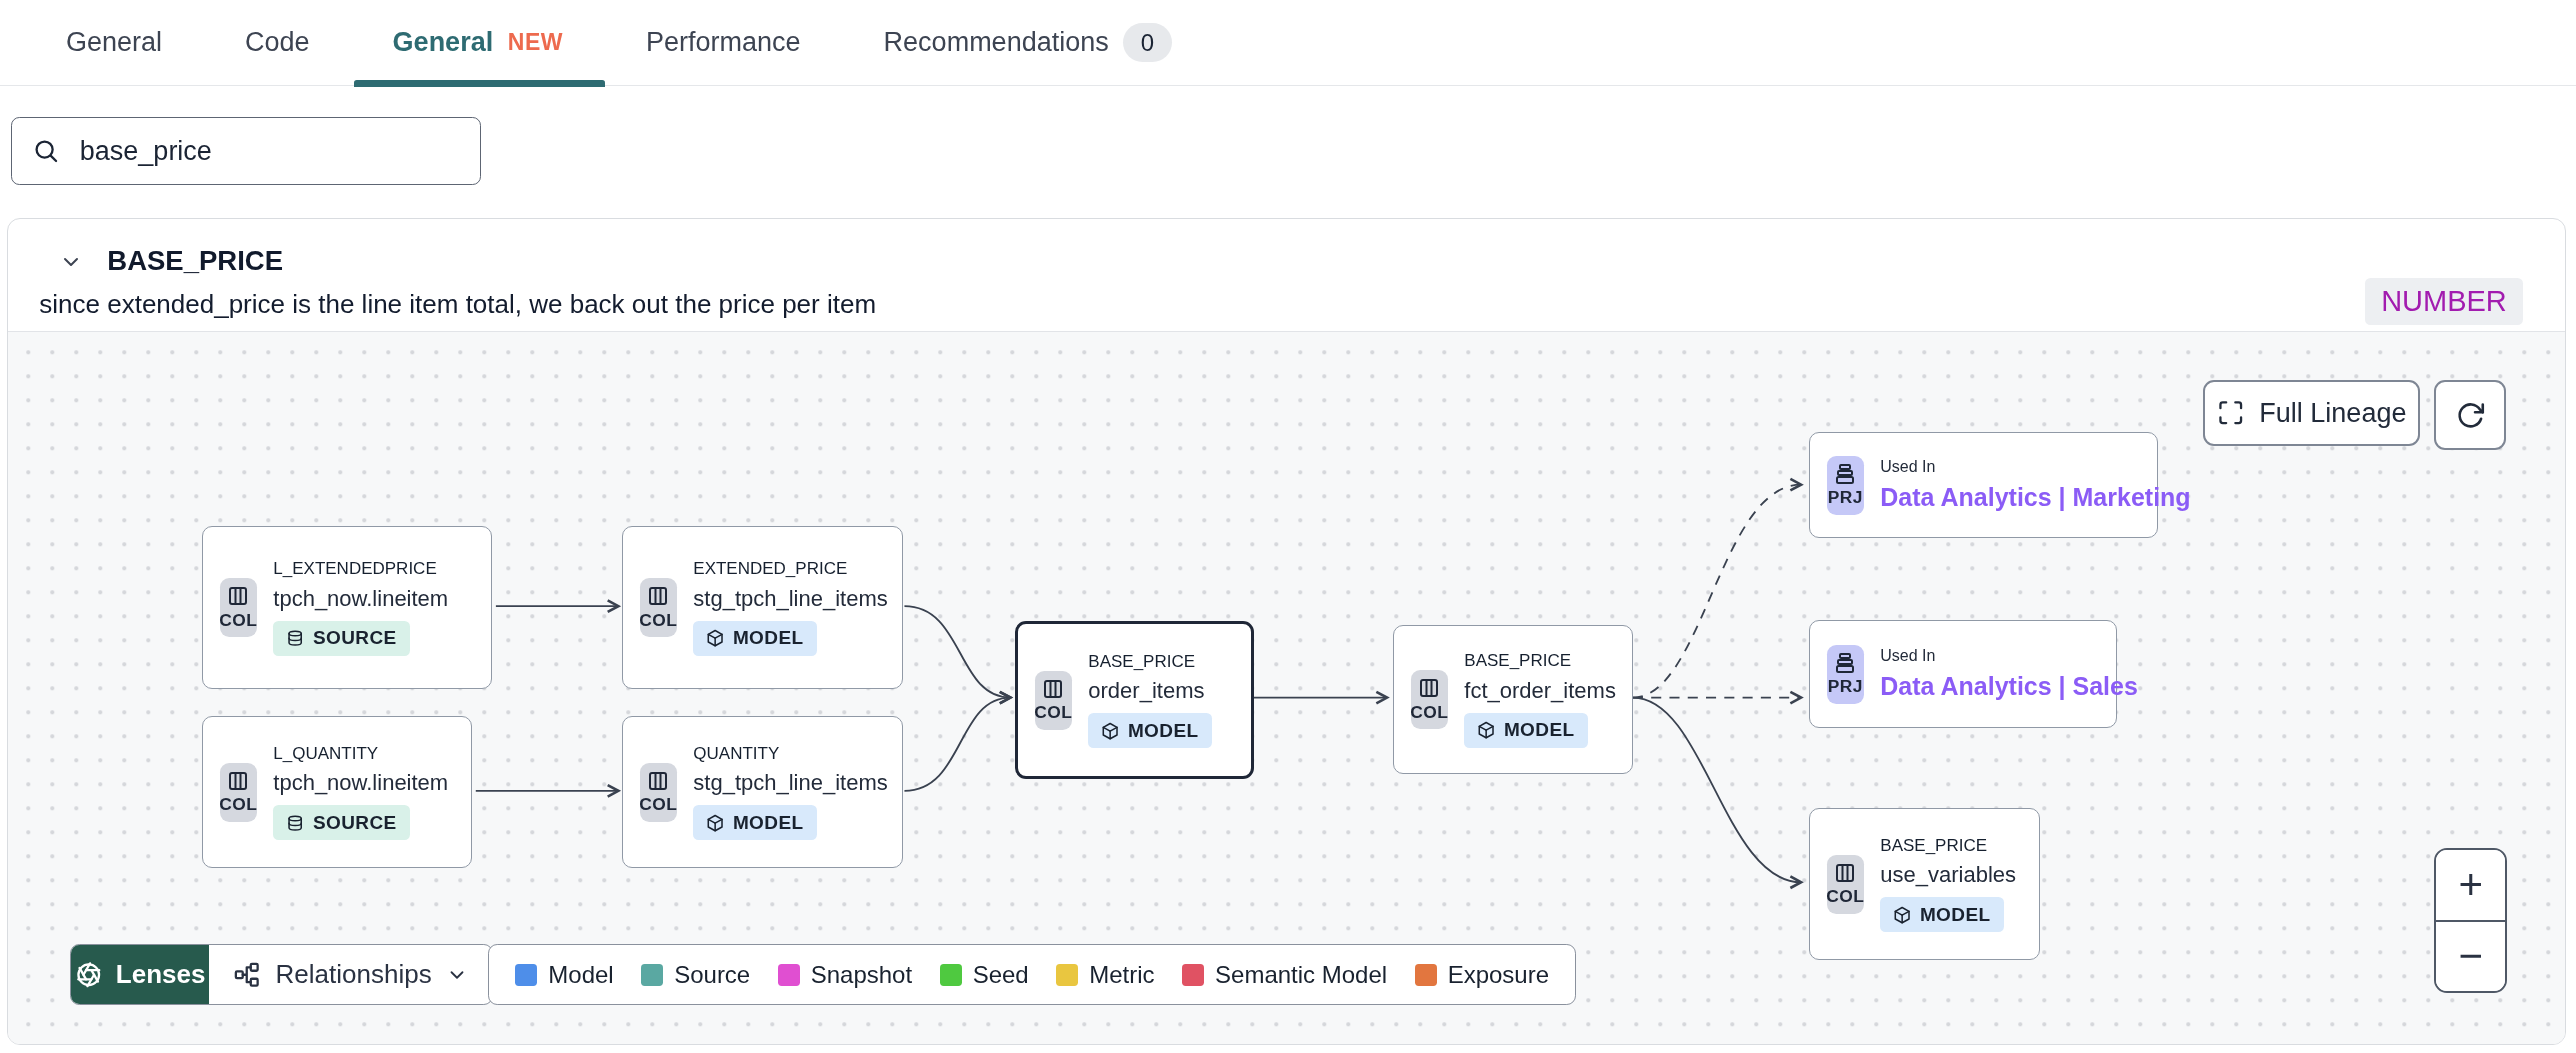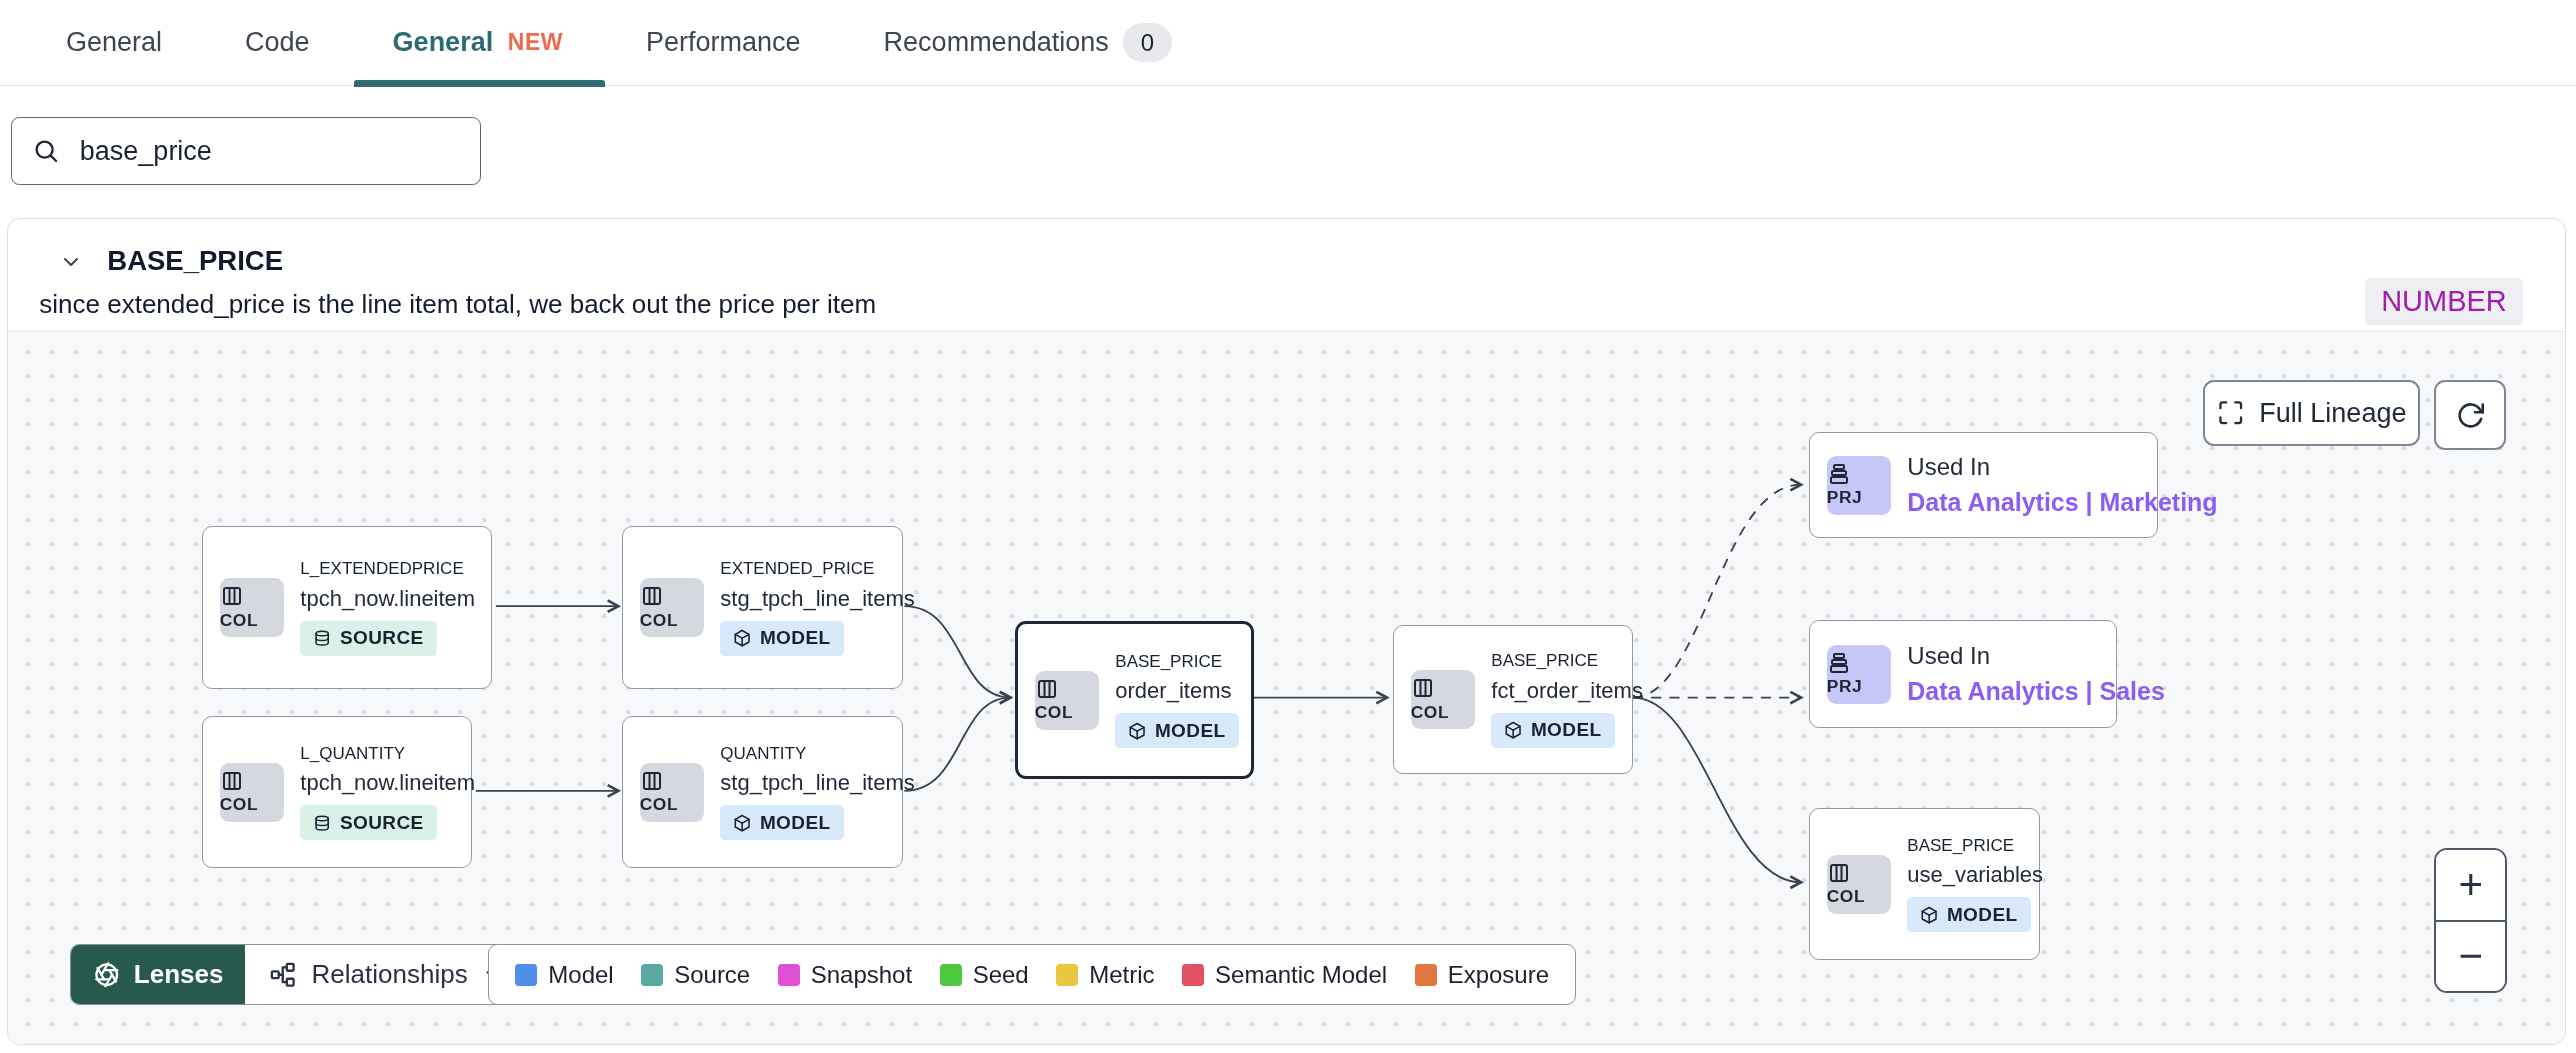--- a/index.html
+++ b/index.html
@@ -42,29 +42,29 @@
   .canvas{position:absolute;left:0;right:0;top:112px;bottom:0;
           border-top:1.8px solid #E2E4E8;background-color:#F7F8F9;
           background-image:radial-gradient(#D5D7DB 1.8px, transparent 2.3px);
           background-size:24px 24px;background-position:8.3px 8.3px;}
   .edges{position:absolute;left:0;top:0;width:100%;height:100%;pointer-events:none;}
 
   
   .node{position:absolute;background:#fff;border:1.8px solid #9099A6;border-radius:10px;
         display:flex;align-items:center;padding-left:16.5px;box-sizing:border-box;cursor:pointer;}
   .node.sel{border:3.7px solid var(--selected_border,#1F2737);border-radius:11px;}
-  .chip{flex:none;width:64px;height:59px;border-radius:9.2px;display:flex;flex-direction:column;
-        justify-content:center;gap:1.8px;margin-right:16.5px;color:#1F2737;}
+  .chip{flex:none;width:37px;height:59px;border-radius:9.2px;display:flex;flex-direction:column;
+        align-items:center;justify-content:center;gap:1.8px;margin-right:16.5px;color:#1F2737;}
   .chip.col{background:var(--col_chip,#D5D8DF);}
   .chip.prj{background:var(--prj_chip,#C5C8F7);}
   .chip .chip-label{font-size:17.4px;font-weight:700;letter-spacing:0.5px;}
   .node-body{display:flex;flex-direction:column;align-items:flex-start;gap:6.4px;min-width:0;}
   .node-title{font-size:17px;font-weight:400;color:#16202F;white-space:nowrap;}
   .node-subtitle{font-size:22px;color:#232B3A;white-space:nowrap;}
-  .node .usedin{font-size:24px;color:#232B3A;}
+  .node .usedin{font-size:16px;color:#232B3A;}
   .node .prjname{font-size:25px;font-weight:600;color:#8b5cf6;white-space:nowrap;}
   .badge{display:inline-flex;align-items:center;gap:8.3px;border-radius:5.5px;
          padding:6.4px 13px;font-size:19px;font-weight:700;color:#19222F;letter-spacing:0.4px;margin-top:2.8px;}
   .badge.model{background:var(--model_badge,#D8E9FB);}
   .badge.source{background:var(--source_badge,#D9F1E9);}
 
   
   .btn{background:#fff;border:2.8px solid #7E8694;border-radius:11px;color:#222B3A;
        display:flex;align-items:center;justify-content:center;box-sizing:border-box;cursor:pointer;}
   .full-lineage{position:absolute;left:2195px;top:48px;width:217px;height:66px;gap:14.7px;
@@ -73,21 +73,21 @@
   .zoomctl{position:absolute;left:2426px;top:516px;width:73px;height:145px;
        border:2.8px solid #4F5866;border-radius:13px;background:#fff;display:flex;
        flex-direction:column;box-sizing:border-box;overflow:hidden;}
   .zoomctl .zbtn{flex:1;display:flex;align-items:center;justify-content:center;
        font-size:42px;color:#2A3242;cursor:pointer;background:#fff;}
   .zoomctl .zbtn.minus{border-top:2.8px solid #4F5866;}
 
   
   .lens-group{position:absolute;left:62px;top:612px;height:61px;display:flex;
        border:1.8px solid #8A919D;border-radius:9.2px;overflow:hidden;background:#fff;box-sizing:border-box;}
-  .lenses{display:flex;align-items:center;gap:13px;padding:0 22px;
+  .lenses{display:flex;align-items:center;gap:13px;padding:0 4px;
        background:var(--lenses,#275A4D);color:#fff;font-size:26px;font-weight:600;cursor:pointer;}
   .relationships{display:flex;align-items:center;gap:14.7px;padding:0 24px;font-size:26px;
        color:#2A3242;cursor:pointer;}
   .legendbox{position:absolute;left:480px;top:612px;height:61px;display:flex;align-items:center;
        gap:27.5px;padding:0 26px;border:1.8px solid #8A919D;border-radius:9.2px;background:#fff;box-sizing:border-box;}
   .litem{display:flex;align-items:center;gap:11px;font-size:24px;color:#19222F;white-space:nowrap;}
   .litem .sq{width:22px;height:22px;border-radius:3.7px;flex:none;}
 
   svg.ic{stroke:currentColor;fill:none;stroke-width:2;stroke-linecap:round;stroke-linejoin:round;}
 </style>

